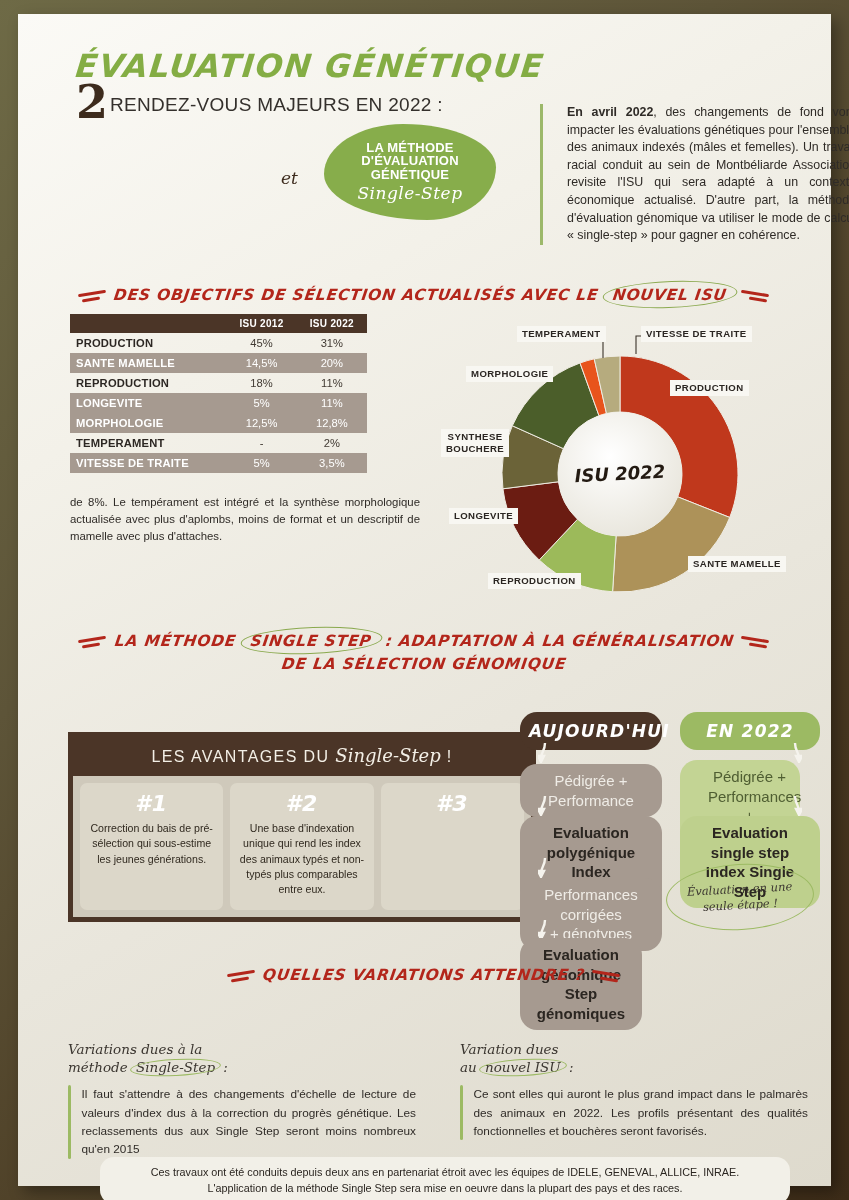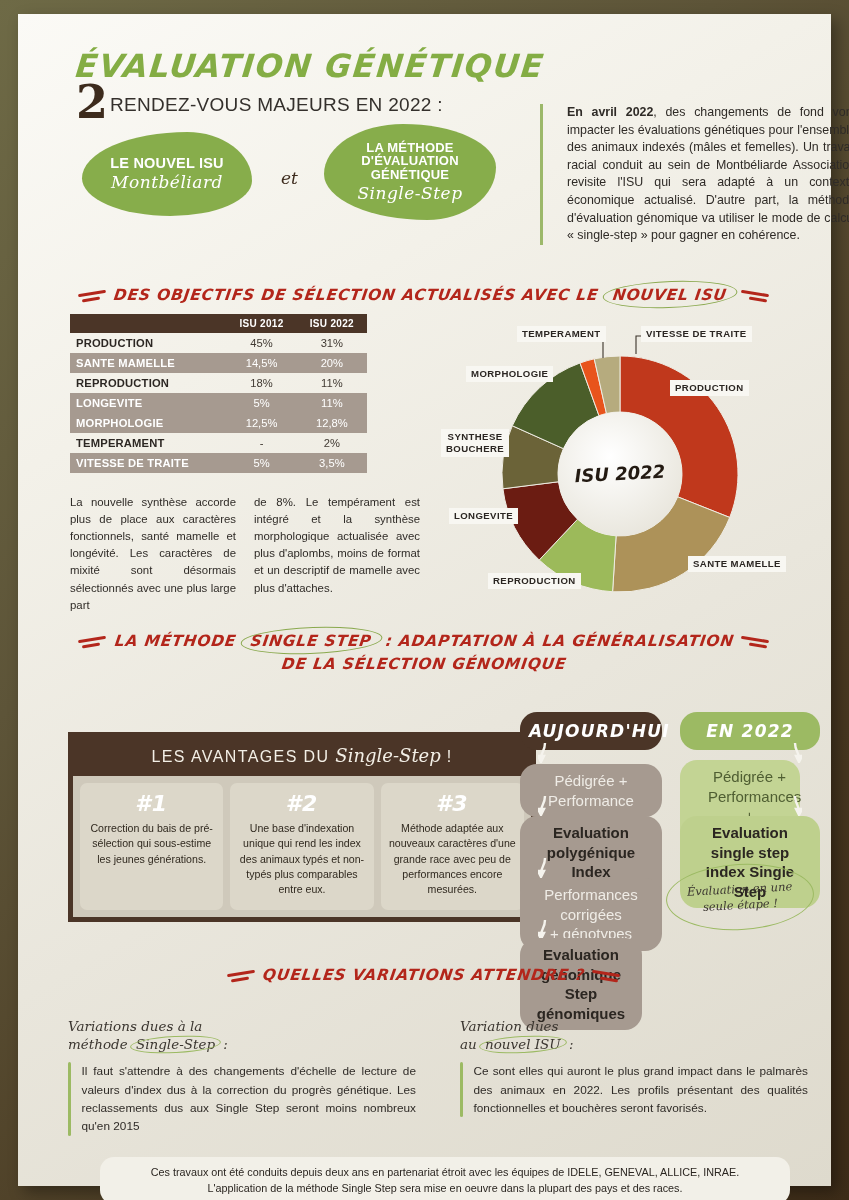--- a/index.html
+++ b/index.html
@@ -143,21 +143,21 @@
   .ellipse-note {
     position:absolute; left:146px; top:152px; width:148px; height:66px;
     display:flex; align-items:center; justify-content:center; text-align:center;
     border:1.8px solid #9cba63; border-radius:50%;
     font-family:"DejaVu Serif",serif; font-style:italic; font-size:11.5px;
     color:#3b3630; line-height:1.4; transform:rotate(-3deg);
   }
 
   
   .var-wrap { position:absolute; left:28px; top:985px; width:740px; display:flex; gap:44px; }
-  .var { flex:1; }
+  .var { flex:1;margin-top:23px; }
   .var-t { font-family:"DejaVu Serif",serif; font-style:italic; font-size:13.5px;
            color:#3b3630; line-height:1.35; margin-bottom:9px; }
   .var-t .circled { position:relative; padding:0 4px; display:inline-block;}
   .var-t .circled::after {
     content:""; position:absolute; left:-2px; top:1px; right:-2px; bottom:0px;
     border:1.4px solid #9cba63; border-radius:50%; transform:rotate(-3deg);
   }
   .var-b { display:flex; gap:11px; }
   .var-bar { width:2.5px; background:#9cba63; border-radius:2px; flex:none; }
   .var-p { font-size:11.8px; line-height:1.55; color:#2f2b27; text-align:justify; }
@@ -174,24 +174,20 @@
 <div class="page">
  <div class="inner">
 
   <div class="hdr-title">ÉVALUATION GÉNÉTIQUE</div>
   <div class="hdr-sub">
     <span class="hdr-num">2</span>
     <span class="hdr-sub-txt">RENDEZ-VOUS MAJEURS EN 2022 :</span>
   </div>
 
   <div class="bubbles">
-    <div class="blob blob1">
-      <span class="blob-line">LE NOUVEL ISU</span>
-      <span class="blob-script">Montbéliard</span>
-    </div>
     <span class="et">et</span>
     <div class="blob blob2">
       <span class="blob-line sm">LA MÉTHODE</span>
       <span class="blob-line sm">D'ÉVALUATION</span>
       <span class="blob-line sm">GÉNÉTIQUE</span>
       <span class="blob-script">Single-Step</span>
     </div>
   </div>
 
   <div class="intro">
@@ -284,21 +280,20 @@
     <div class="lbl" style="left:1px; top:115px;">
       <span>SYNTHESE</span><br>
       <span>BOUCHERE</span>
     </div>
     <div class="lbl" style="left:26px; top:52px;">MORPHOLOGIE</div>
     <div class="lbl" style="left:77px; top:12px;">TEMPERAMENT</div>
     <div class="lbl" style="left:201px; top:12px;">VITESSE DE TRAITE</div>
   </div>
 
   <div class="two-col">
-    <div>La nouvelle synthèse accorde plus de place aux caractères fonctionnels, santé mamelle et longévité. Les caractères de mixité sont désormais sélectionnés avec une plus large part</div>
     <div>de 8%. Le tempérament est intégré et la synthèse morphologique actualisée avec plus d'aplombs, moins de format et un descriptif de mamelle avec plus d'attaches.</div>
   </div>
 
   <div class="sec-head" style="top:600px;">
     <span class="dash"><i></i><i></i></span>
     <span class="txt"><span>LA MÉTHODE </span><span class="circled">SINGLE STEP</span><span> : ADAPTATION À LA GÉNÉRALISATION</span></span>
     <span class="dash r"><i></i><i></i></span>
   </div>
   <div class="sec-head" style="top:623px;">
     <span class="txt">DE LA SÉLECTION GÉNOMIQUE</span>
@@ -312,21 +307,20 @@
       <div class="card">
         <div class="num">#1</div>
         <div class="ct">Correction du bais de pré-sélection qui sous-estime les jeunes générations.</div>
       </div>
       <div class="card">
         <div class="num">#2</div>
         <div class="ct">Une base d'indexation unique qui rend les index des animaux typés et non-typés plus comparables entre eux.</div>
       </div>
       <div class="card">
         <div class="num">#3</div>
-        <div class="ct">Méthode adaptée aux nouveaux caractères d'une grande race avec peu de performances encore mesurées.</div>
       </div>
     </div>
   </div>
 
   <div class="flow">
     <div class="pill hdr brown" style="left:0; top:0; width:142px;">AUJOURD'HUI</div>
     <div class="pill hdr green" style="left:160px; top:0; width:140px;">EN 2022</div>
 
     <div class="arrow" style="left:18px; top:31px;">
       <svg width="12" height="20" viewBox="0 0 12 20">

